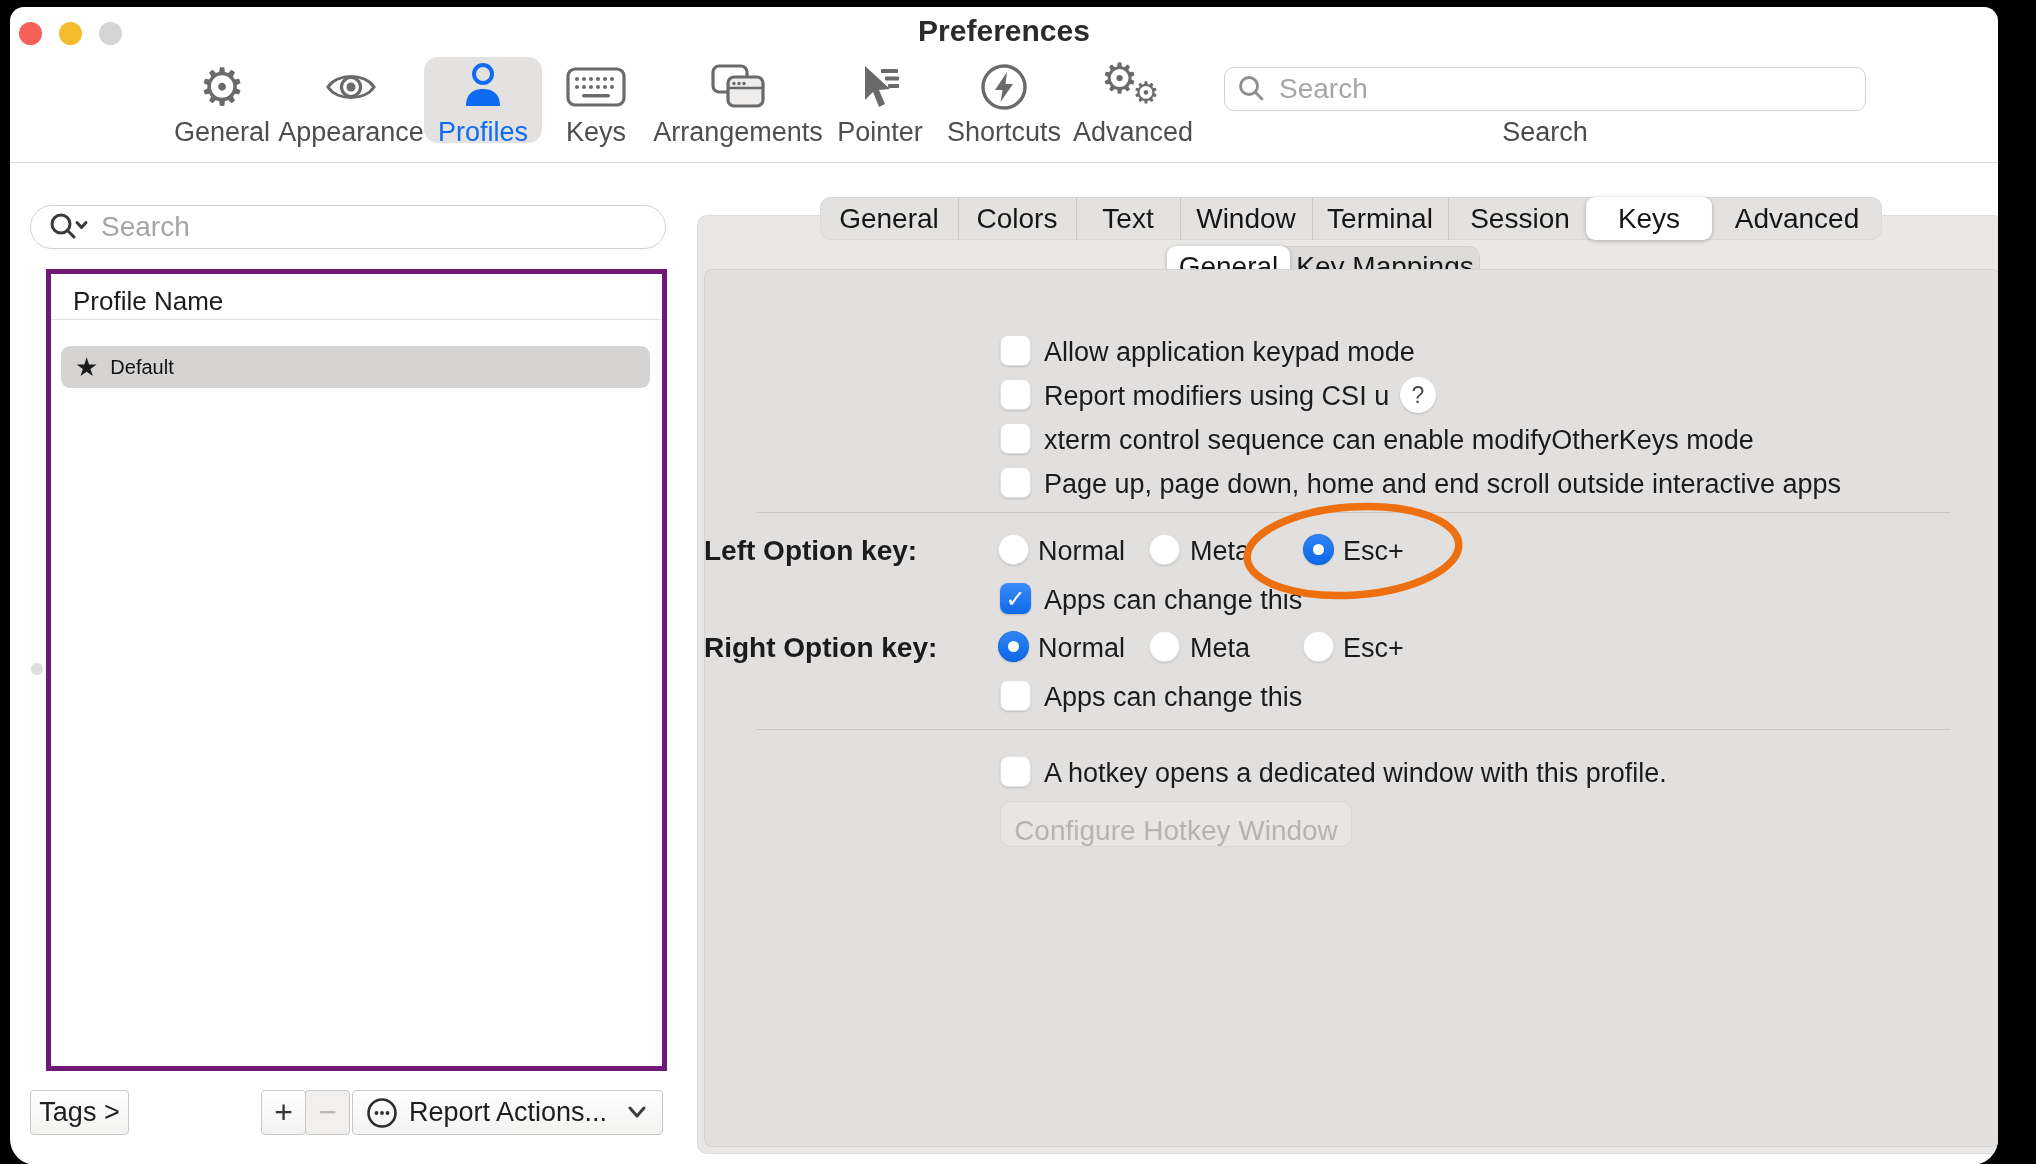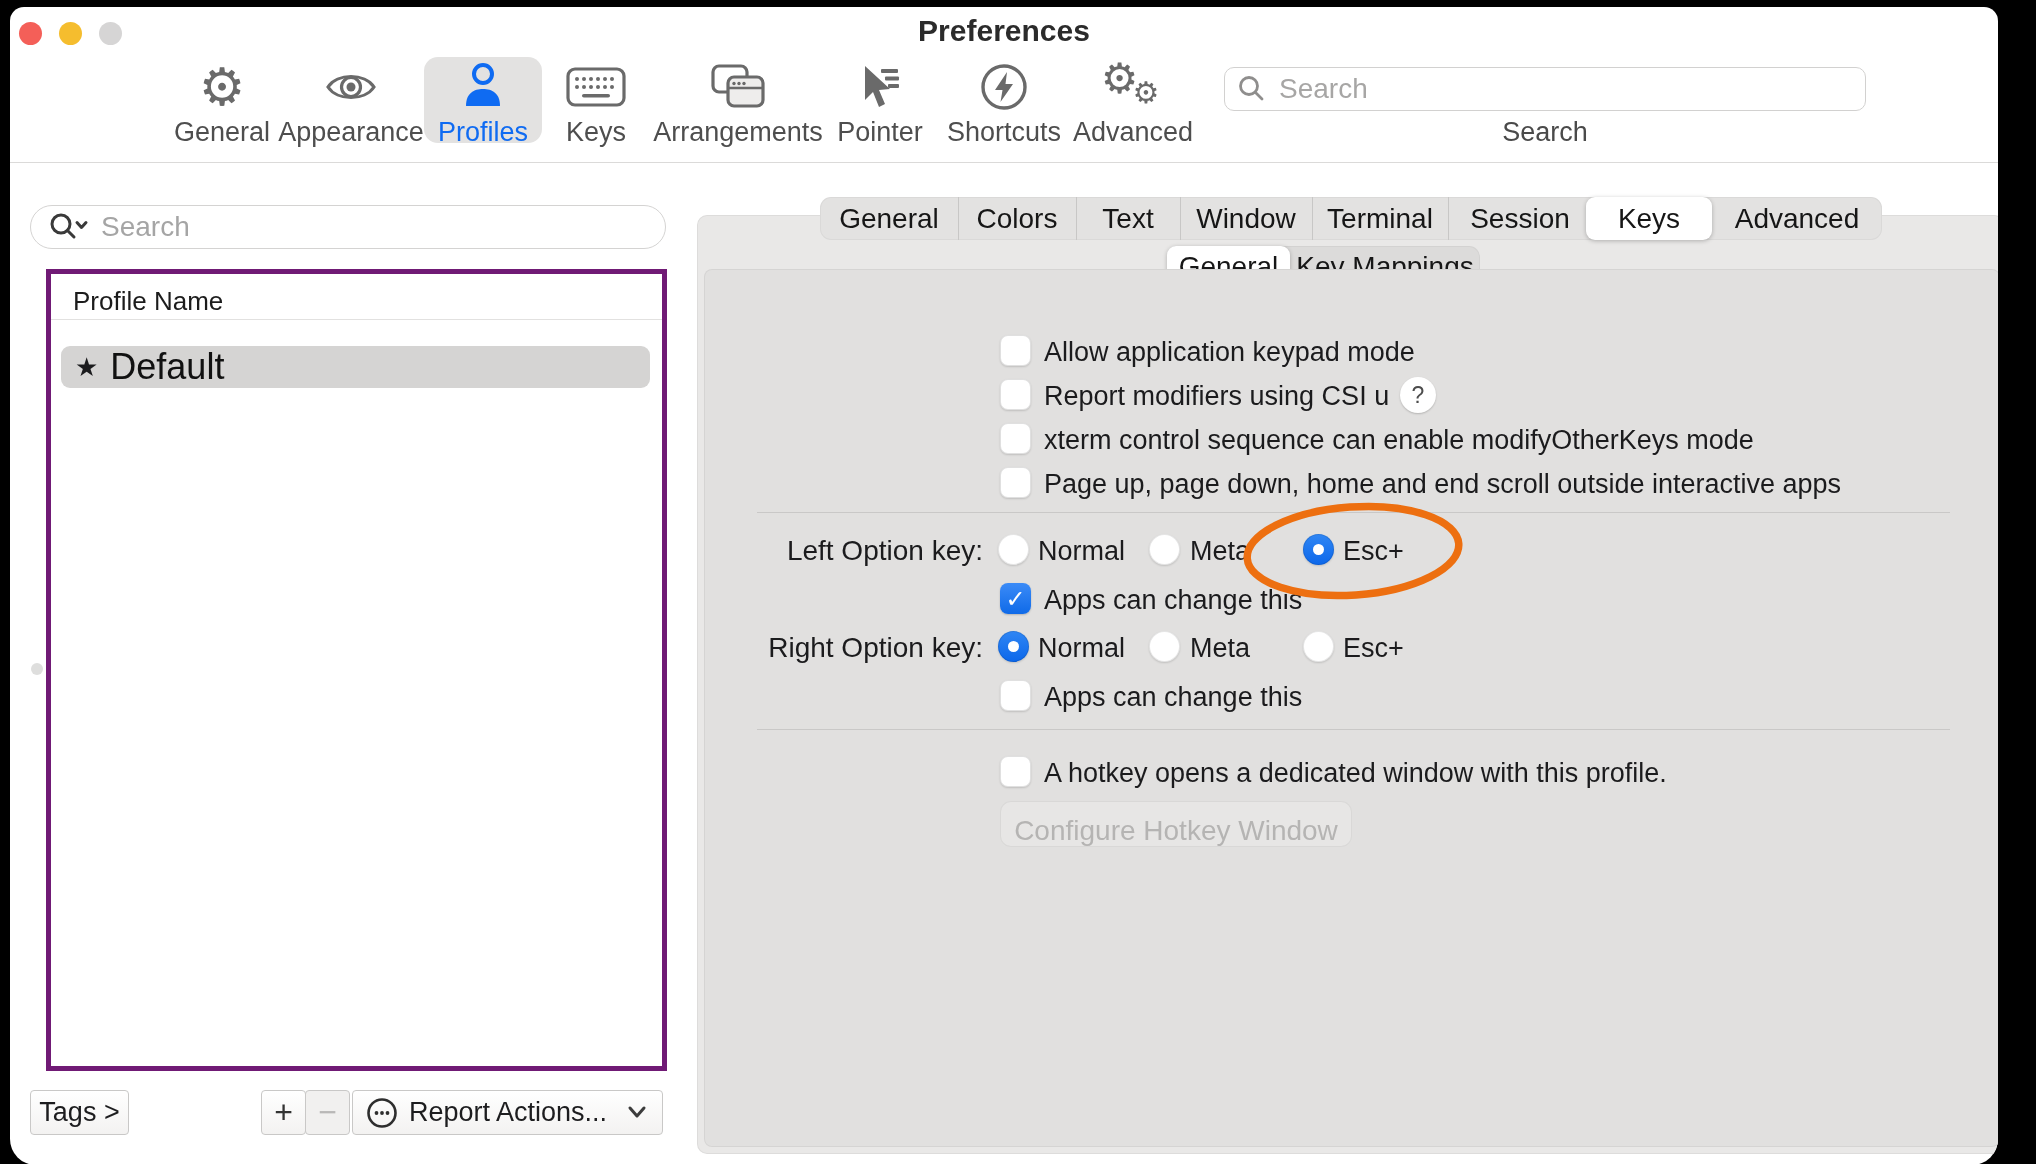--- a/index.html
+++ b/index.html
@@ -35,21 +35,21 @@
   .side-search input{border:none;outline:none;background:transparent;font-size:28px;width:520px;color:#333;
                font-family:inherit;margin-left:8px;}
   .side-search input::placeholder{color:#a5a5a5;}
   .profile-list{position:absolute;left:36px;top:262px;width:621px;height:802px;background:#fff;
                 border:5px solid #701a75;box-sizing:border-box;}
   .list-header{position:absolute;left:22px;top:12px;font-size:26px;color:#1c1c1c;}
   .list-header-divider{position:absolute;left:0;top:45px;width:100%;height:1px;background:#e2e1e0;}
   .profile-row{position:absolute;left:10px;top:72px;width:589px;height:42px;background:#d5d4d3;
                border-radius:9px;display:flex;align-items:center;}
   .star{font-family:"DejaVu Sans",sans-serif;font-size:26px;color:#1b1b1d;margin-left:14px;}
-  .profile-name{font-size:36px;margin-left:12px;color:#111;}
+  .profile-name{font-size:20px;margin-left:12px;color:#111;}
   .splitter-dot{position:absolute;left:21px;top:656px;width:12px;height:12px;border-radius:50%;background:#dededd;}
   .bezel-btn{position:absolute;top:1083px;height:45px;background:linear-gradient(#fff,#f3f2f1);
              border:1px solid #c9c8c7;border-radius:4px;box-sizing:border-box;display:flex;
              align-items:center;justify-content:center;font-size:27px;color:#1d1d1f;}
   .btn-tags{left:20px;width:99px;}
   .btn-plus{left:251px;width:45px;font-size:32px;color:#333;}
   .btn-minus{left:295px;width:45px;font-size:32px;background:#f1f0ef;color:#b9b8b7;}
   .btn-other{left:342px;width:311px;justify-content:flex-start;padding-left:12px;}
   .btn-other .lbl{margin-left:10px;}
   .btn-other .chev{position:absolute;right:14px;top:13px;}
@@ -72,21 +72,21 @@
             box-shadow:inset 0 0 0 1px rgba(0,0,0,.12),0 1px 2px rgba(0,0,0,.15);}
   .checkbox.checked{background:linear-gradient(#3b8bf7,#0f6ae8);box-shadow:0 1px 2px rgba(0,0,0,.2);}
   .checkbox.checked::after{content:"✓";position:absolute;left:0;top:0;width:100%;height:100%;
             display:flex;align-items:center;justify-content:center;color:#fff;font-size:24px;font-weight:700;
             font-family:"DejaVu Sans",sans-serif;}
   .radio{position:absolute;width:31px;height:31px;border-radius:50%;background:#fff;
          box-shadow:inset 0 0 0 1px rgba(0,0,0,.1),0 1px 2px rgba(0,0,0,.15);}
   .radio.sel{background:linear-gradient(#2f86f4,#0c67ea);}
   .radio.sel::after{content:"";position:absolute;left:10px;top:10px;width:11px;height:11px;border-radius:50%;background:#fff;}
   .ck-label{position:absolute;font-size:27px;color:#1b1b1d;white-space:nowrap;}
-  .row-label{position:absolute;font-size:28px;color:#1b1b1d;text-align:right;white-space:nowrap;}
+  .row-label{position:absolute;font-size:28px;color:#1b1b1d;text-align:left;white-space:nowrap;font-weight:bold;}
   .divider{position:absolute;left:53px;width:1193px;height:1px;background:#c9c8c7;}
   .help-btn{position:absolute;left:696px;top:108px;width:36px;height:36px;border-radius:50%;background:#fff;
             box-shadow:0 1px 2px rgba(0,0,0,.2);display:flex;align-items:center;justify-content:center;
             font-size:23px;color:#4c4c4c;}
   .cfg-btn{position:absolute;left:296px;top:532px;width:352px;height:46px;border-radius:11px;background:#e7e6e5;
            box-shadow:inset 0 0 0 1px rgba(0,0,0,.06);display:flex;align-items:flex-end;justify-content:center;
            font-size:28px;color:#b5b4b3;}
   .annotation{position:absolute;left:527px;top:226px;width:244px;height:116px;pointer-events:none;}
 </style>
 </head>

